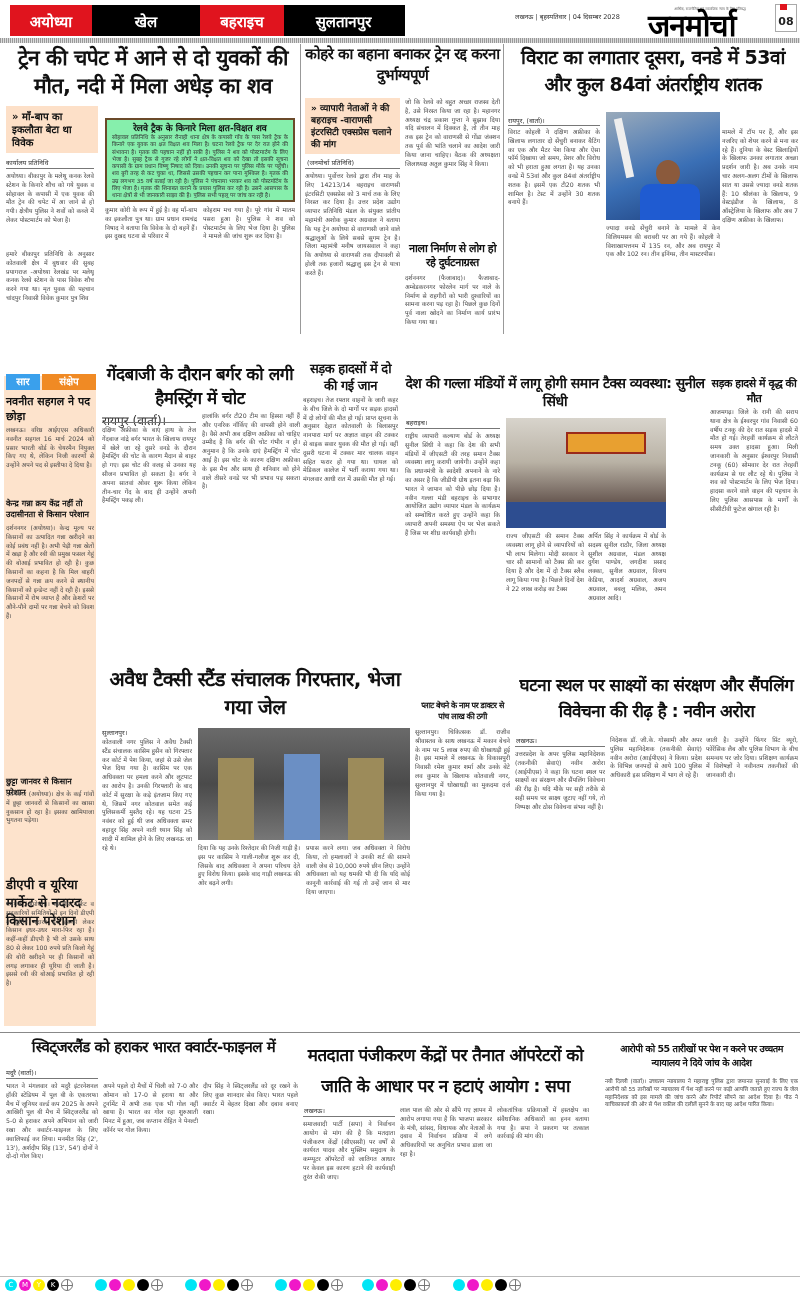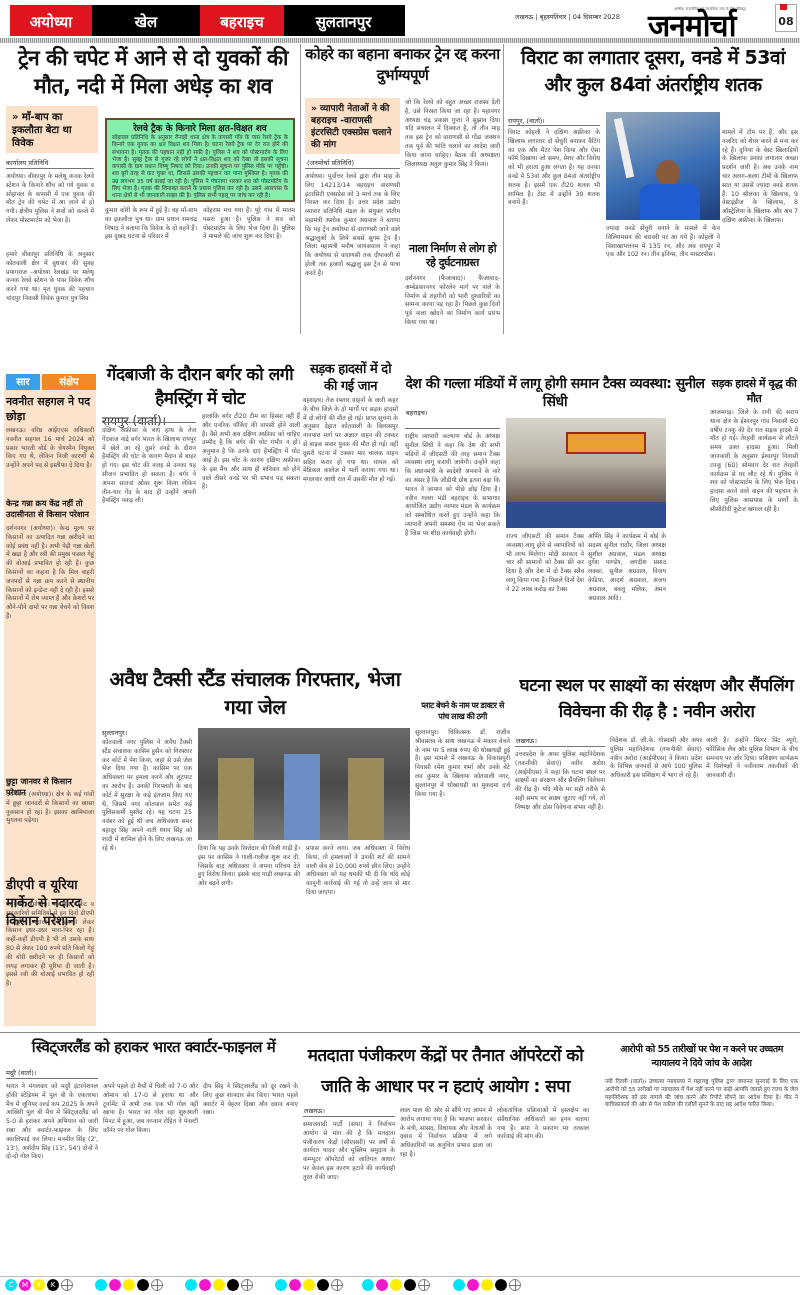--- a/index.html
+++ b/index.html
@@ -97,21 +97,21 @@
 <div class="abs hl" style="left:100px;top:362px;width:200px;font-size:17px;line-height:24px;">गेंदबाजी के दौरान बर्गर को लगी हैमस्ट्रिंग में चोट</div>
 <div class="abs" style="left:102px;top:412px;font-size:12px;color:#333;">रायपुर (वार्ता)।</div>
 <div class="abs rule" style="left:102px;top:422px;width:94px;"></div>
 <div class="abs body-txt" style="left:102px;top:426px;width:94px;height:215px;">दक्षिण अफ्रीका के बाएं हाथ के तेज गेंदबाज नांद्रे बर्गर भारत के खिलाफ रायपुर में खेले जा रहे दूसरे वनडे के दौरान हैमस्ट्रिंग की चोट के कारण मैदान से बाहर हो गए। इस चोट की वजह से उनका यह सीजन प्रभावित हो सकता है। बर्गर ने अपना सातवां ओवर शुरू किया लेकिन तीन-चार गेंद के बाद ही उन्होंने अपनी हैमस्ट्रिंग पकड़ ली।</div>
 <div class="abs body-txt" style="left:202px;top:412px;width:98px;height:229px;">हालांकि बर्गर टी20 टीम का हिस्सा नहीं हैं और एनरिक नॉर्किए की वापसी होने वाली है। वैसे अभी अब दक्षिण अफ्रीका को चाहिए उम्मीद है कि बर्गर की चोट गंभीर न हो। अनुमान है कि उनके दाएं हैमस्ट्रिंग में चोट आई है। इस चोट के कारण दक्षिण अफ्रीका के इस मैच और साथ ही शनिवार को होने वाले तीसरे वनडे पर भी प्रभाव पड़ सकता है।</div>
 
 <div class="abs hl" style="left:303px;top:360px;width:95px;font-size:13px;line-height:17px;">सड़क हादसों में दो की गई जान</div>
 <div class="abs body-txt" style="left:303px;top:396px;width:95px;height:245px;">बहराइच। तेज रफ्तार वाहनों के जारी कहर के बीच जिले के दो मार्गों पर सड़क हादसों में दो लोगों की मौत हो गई। प्राप्त सूचना के अनुसार देहात कोतवाली के बिलासपुर नानपारा मार्ग पर अज्ञात वाहन की टक्कर से बाइक सवार युवक की मौत हो गई। वहीं दूसरी घटना में टक्कर मार चालक वाहन सहित फरार हो गया था। घायल को मेडिकल कालेज में भर्ती कराया गया था। मंगलवार आधी रात में उसकी मौत हो गई।</div>
 
 <div class="abs hl" style="left:405px;top:374px;width:300px;font-size:14px;line-height:18px;">देश की गल्ला मंडियों में लागू होगी समान टैक्स व्यवस्था: सुनील सिंधी</div>
-<div class="abs" style="left:406px;top:408px;font-size:6.5px;color:#333;">बहराइच।</div>
+<div class="abs" style="left:406px;top:418px;font-size:6.5px;color:#333;">बहराइच।</div>
 <div class="abs rule" style="left:405px;top:428px;width:95px;"></div>
 <div class="abs body-txt" style="left:405px;top:432px;width:95px;height:209px;">राष्ट्रीय व्यापारी कल्याण बोर्ड के अध्यक्ष सुनील सिंधी ने कहा कि देश की सभी मंडियों में जीएसटी की तरह समान टैक्स व्यवस्था लागू करायी जायेगी। उन्होंने कहा कि प्रधानमंत्री के स्वदेशी अपनाने के नारे का असर है कि जीडीपी ग्रोथ इतना बढ़ा कि भारत ने जापान को पीछे छोड़ दिया है। नवीन गल्ला मंडी बहराइच के सभागार आयोजित उद्योग व्यापार मंडल के कार्यक्रम को सम्बोधित करते हुए उन्होंने कहा कि व्यापारी अपनी समस्या ऐप पर भेज सकते हैं जिस पर शीघ्र कार्यवाही होगी।</div>
 <div class="abs photo" style="left:506px;top:418px;width:160px;height:110px;background:linear-gradient(180deg,#d8d4cc 0%,#b9b2a5 40%,#6b5c55 75%,#3a5aa0 100%);">
   <div style="position:absolute;left:60px;top:14px;width:80px;height:22px;background:#e8a030;border:2px solid #9a2a1a;"></div>
   <div style="position:absolute;left:0;top:84px;width:160px;height:26px;background:#2d4d90;"></div>
 </div>
 <div class="abs body-txt" style="left:506px;top:532px;width:78px;height:109px;">राज्य जीएसटी की समान टैक्स व्यवस्था लागू होने से व्यापारियों को भी लाभ मिलेगा। मोदी सरकार ने चार सौ सामानों को टैक्स फ्री कर दिया है और देश में दो टैक्स स्लैब लागू किया गया है। पिछले दिनों देश ने 22 लाख करोड़ का टैक्स</div>
 <div class="abs body-txt" style="left:588px;top:532px;width:78px;height:109px;">अर्पित सिंह ने कार्यक्रम में बोर्ड के सदस्य सुनील राठौर, जिला अध्यक्ष सुशील अग्रवाल, मंडल अध्यक्ष दुर्गेश पाण्डेय, जगदीश प्रसाद लक्का, सुनील अग्रवाल, विजय केडिया, आदर्श अग्रवाल, अजय अग्रवाल, बबलू मलिक, अमन अग्रवाल आदि।</div>
 
 <div class="abs hl" style="left:710px;top:376px;width:88px;font-size:11px;line-height:15px;">सड़क हादसे में वृद्ध की मौत</div>

